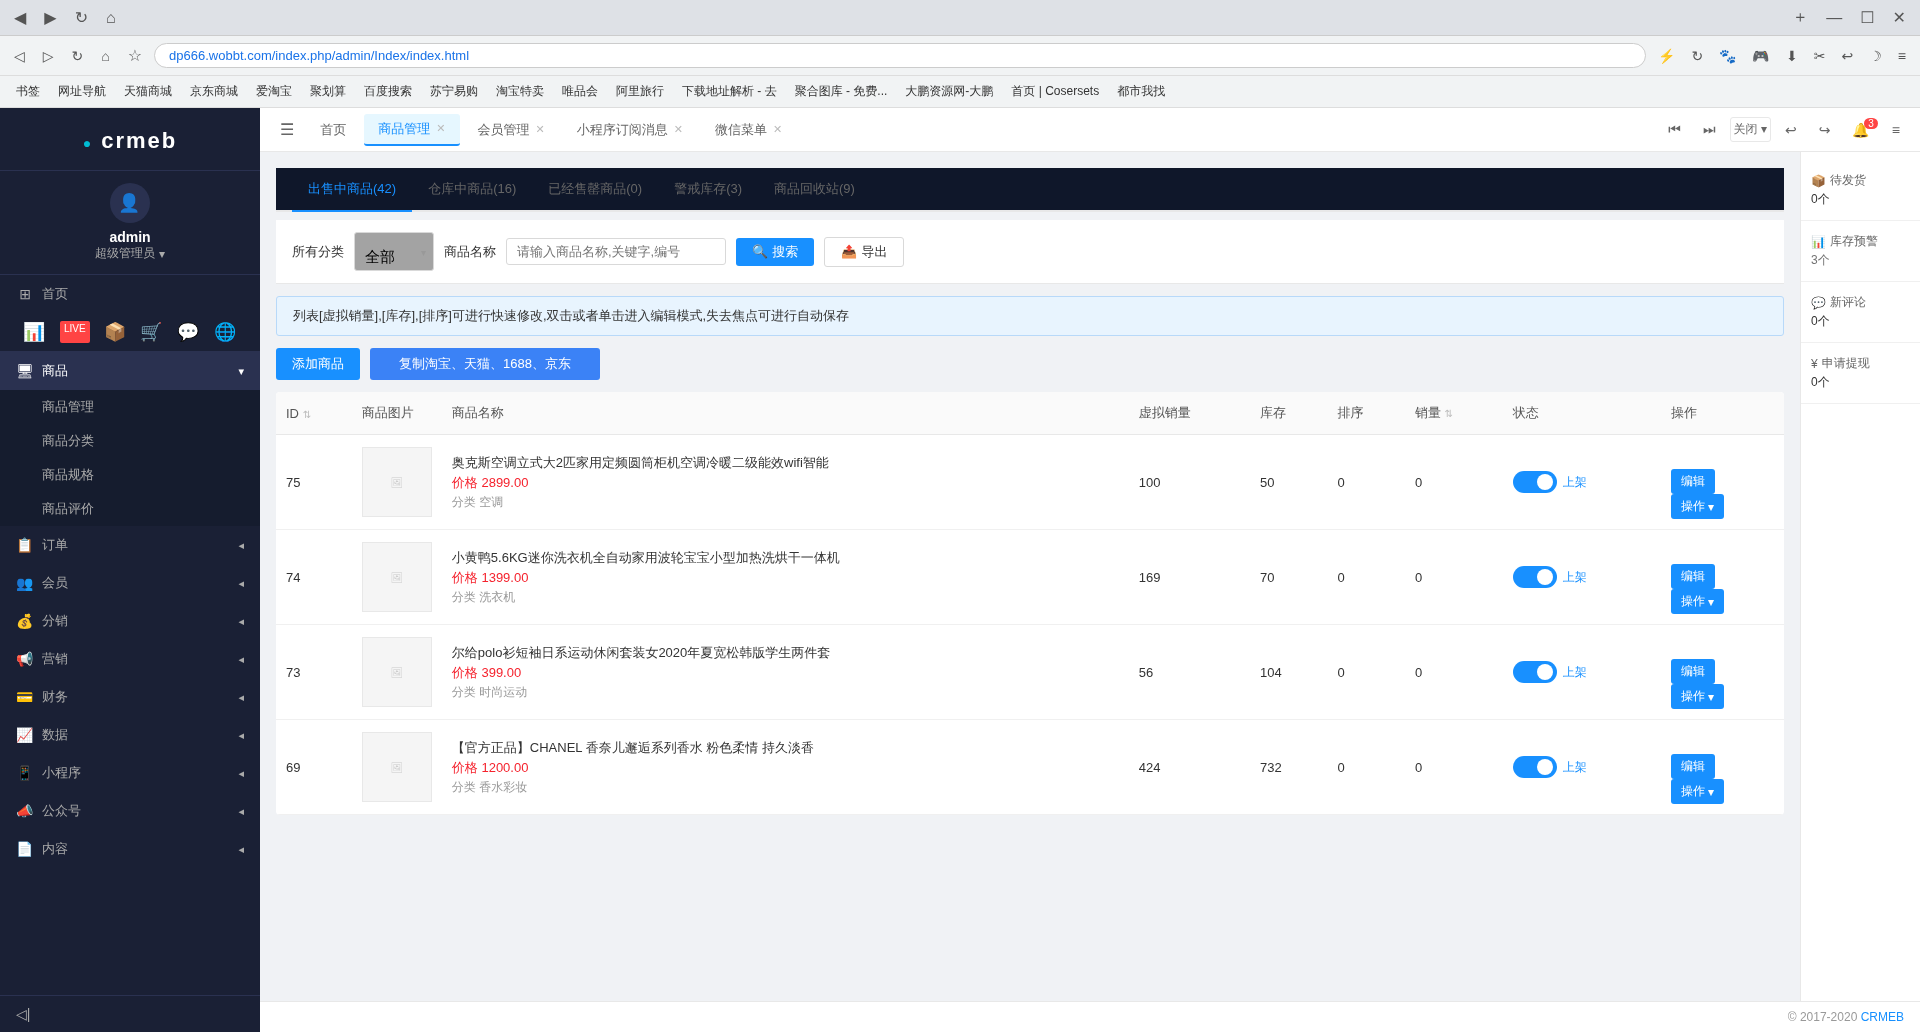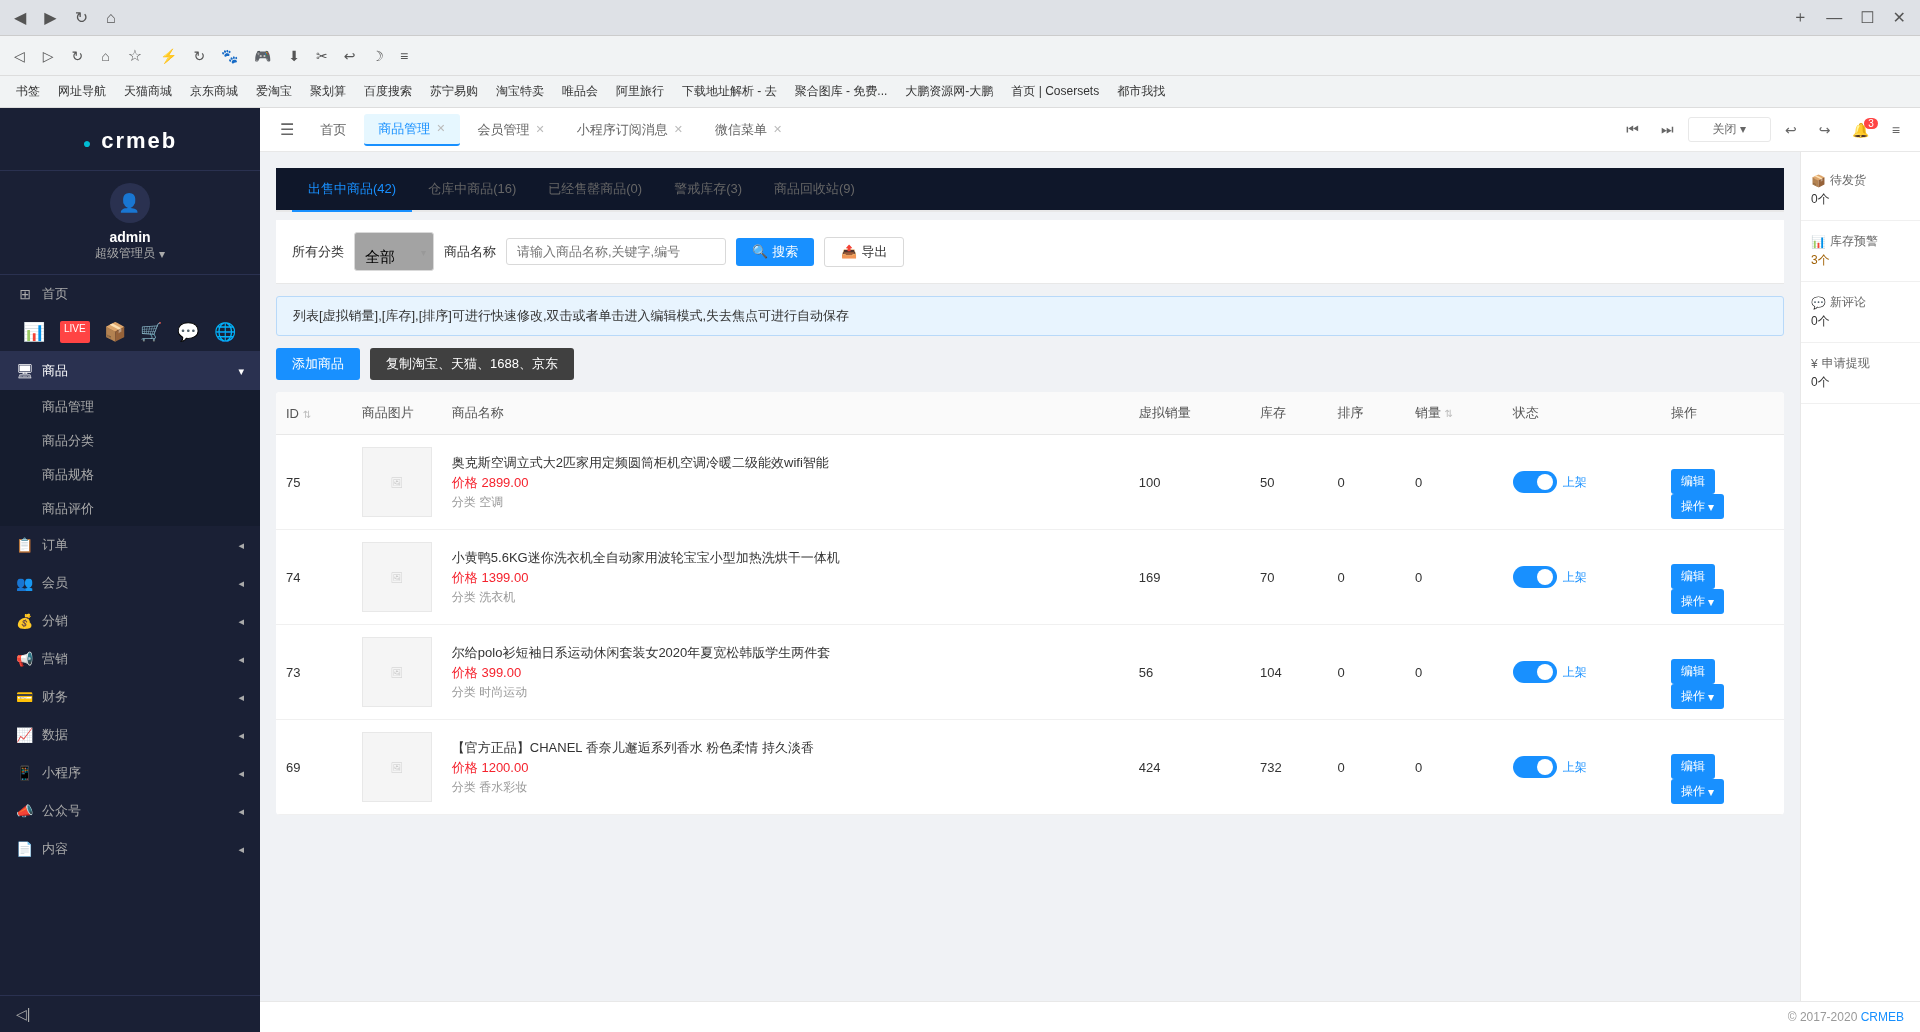--- a/index.html
+++ b/index.html
@@ -52,21 +52,21 @@
     .content-area { display: flex; flex: 1; overflow: hidden; }
 
     
     .page-content { flex: 1; padding: 16px; overflow-y: auto; background: #f0f2f5; }
 
     
     .right-panel { width: 120px; background: #fff; border-left: 1px solid #e8e8e8; display: flex; flex-direction: column; padding: 8px 0; flex-shrink: 0; }
     .right-panel-item { padding: 12px 10px; display: flex; flex-direction: column; gap: 2px; border-bottom: 1px solid #f0f0f0; cursor: pointer; }
     .right-panel-label { font-size: 12px; color: #666; display: flex; align-items: center; gap: 4px; }
     .right-panel-count { font-size: 12px; color: #333; }
-    .right-panel-count.red { color: #a16207; }
+    .right-panel-count.red { color: #737373; }
 
     
     .product-tabs { background: #0f172a; border-bottom: 2px solid #e8e8e8; display: flex; align-items: center; padding: 0 16px; }
     .product-tab { padding: 12px 16px; font-size: 13px; color: #666; cursor: pointer; border-bottom: 2px solid transparent; margin-bottom: -2px; white-space: nowrap; }
     .product-tab.active { color: #1890ff; border-bottom: 2px solid #1890ff; font-weight: 500; }
 
     
     .filter-bar { background: #fff; padding: 12px 16px; display: flex; align-items: center; gap: 10px; border-bottom: 1px solid #e8e8e8; }
     .filter-select-wrapper { position: relative; }
     .filter-label { font-size: 13px; color: #333; white-space: nowrap; }
@@ -76,21 +76,21 @@
     .filter-input { border: 1px solid #d9d9d9; border-radius: 3px; padding: 5px 10px; font-size: 13px; width: 220px; }
     .search-btn { background: #1890ff; color: #fff; border: none; border-radius: 3px; padding: 5px 16px; font-size: 13px; cursor: pointer; display: flex; align-items: center; gap: 4px; }
     .export-btn { background: #fff; color: #333; border: 1px solid #d9d9d9; border-radius: 3px; padding: 5px 16px; font-size: 13px; cursor: pointer; display: flex; align-items: center; gap: 4px; }
 
     
     .info-bar { background: #e8f4fe; border: 1px solid #b8d9f9; border-radius: 3px; padding: 10px 16px; margin: 12px 0; font-size: 13px; color: #333; }
 
     
     .action-bar { display: flex; gap: 10px; margin-bottom: 12px; }
     .add-btn { background: #1890ff; color: #fff; border: none; border-radius: 3px; padding: 7px 16px; font-size: 13px; cursor: pointer; }
-    .copy-btn { background: #404040; color: #fff; border: none; border-radius: 3px; padding: 7px 16px; font-size: 13px; cursor: pointer; }
+    .copy-btn { background: #3b82f6; color: #fff; border: none; border-radius: 3px; padding: 7px 29px; font-size: 13px; cursor: pointer; }
 
     
     .product-table { width: 100%; background: #fff; border-collapse: collapse; border-radius: 4px; overflow: hidden; }
     .product-table th { background: #fafafa; font-weight: 500; font-size: 13px; color: #555; padding: 12px 10px; text-align: left; border-bottom: 1px solid #e8e8e8; white-space: nowrap; }
     .product-table td { padding: 10px 10px; border-bottom: 1px solid #f0f0f0; font-size: 13px; color: #333; vertical-align: middle; }
     .sort-icon { color: #bbb; font-size: 10px; cursor: pointer; }
 
     .product-img-cell { width: 80px; }
     .product-img { width: 70px; height: 70px; background: #f5f5f5; border: 1px solid #e8e8e8; display: flex; align-items: center; justify-content: center; color: #ccc; font-size: 18px; }
     .product-name { font-size: 13px; color: #333; line-height: 1.5; }
@@ -134,20 +134,21 @@
   <div class="nav-btn">☐</div>
   <div class="nav-btn">✕</div>
 </div>
 
 <div class="browser-toolbar">
   <div class="nav-btn" style="font-size:14px;">◁</div>
   <div class="nav-btn" style="font-size:14px;">▷</div>
   <div class="nav-btn" style="font-size:14px;">↻</div>
   <div class="nav-btn" style="font-size:14px;">⌂</div>
   <div class="nav-btn">☆</div>
+  <input class="address-bar" type="text" value="dp666.wobbt.com/index.php/admin/Index/index.html" style="">
   <div class="toolbar-icons">
     <span class="toolbar-icon">⚡</span>
     <span class="toolbar-icon">↻</span>
     <span class="toolbar-icon">🐾</span>
     <span class="toolbar-icon" style="color:#4caf50;">🎮</span>
     <span class="toolbar-icon">⬇</span>
     <span class="toolbar-icon">✂</span>
     <span class="toolbar-icon">↩</span>
     <span class="toolbar-icon">☽</span>
     <span class="toolbar-icon">≡</span>
@@ -297,21 +298,21 @@
             <span class="tab-x">✕</span>
           </div>
           <div class="breadcrumb-tab">
             <span>微信菜单</span>
             <span class="tab-x">✕</span>
           </div>
         </div>
       <div class="top-bar-right">
         <div class="top-bar-icon-btn">⏮</div>
         <div class="top-bar-icon-btn">⏭</div>
-        <div class="top-bar-icon-btn" style="border:1px solid #e8e8e8;border-radius:3px;padding:3px 24px;font-size:12px;">关闭 ▾</div>
+        <div class="top-bar-icon-btn" style="border:1px solid #e8e8e8;border-radius:3px;padding:3px 3px;font-size:12px;">关闭 ▾</div>
         <div class="top-bar-icon-btn">↩</div>
         <div class="top-bar-icon-btn">↪</div>
         <div class="top-bar-icon-btn" style="position:relative;">
           🔔
           <span style="position:absolute;top:0;right:0;background:#f44;color:#fff;font-size:10px;border-radius:8px;padding:0 4px;">3</span>
         </div>
         <div class="top-bar-icon-btn">≡</div>
       </div>
     </div>
 

